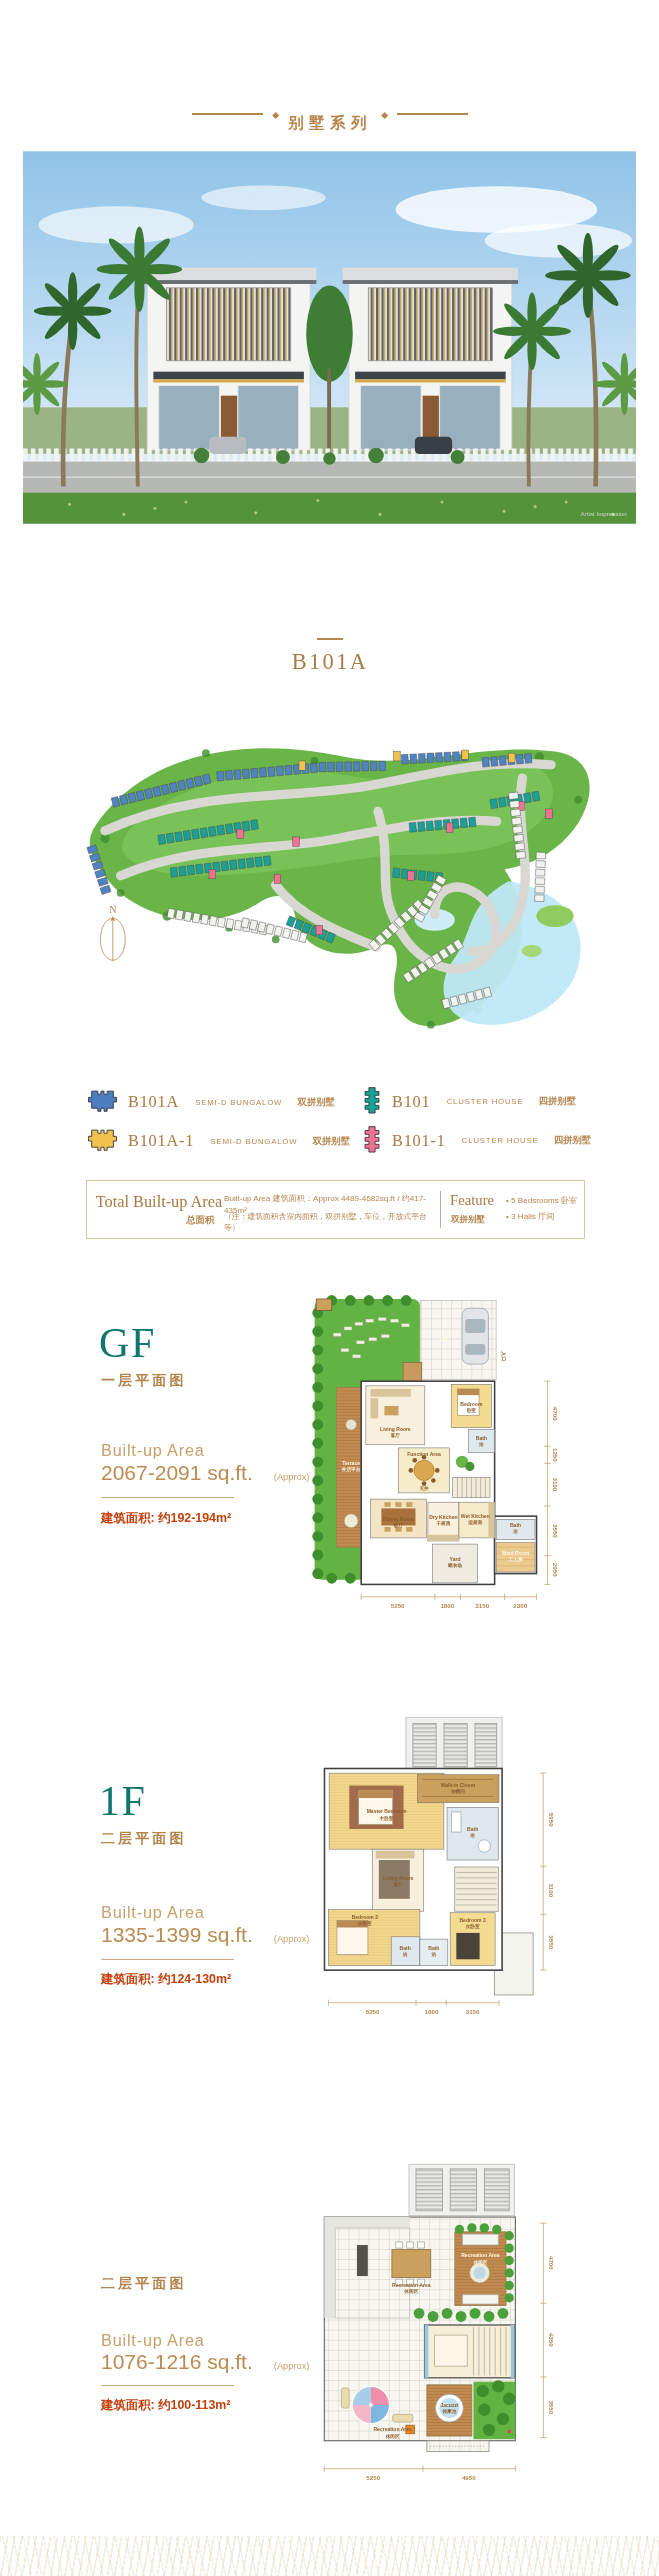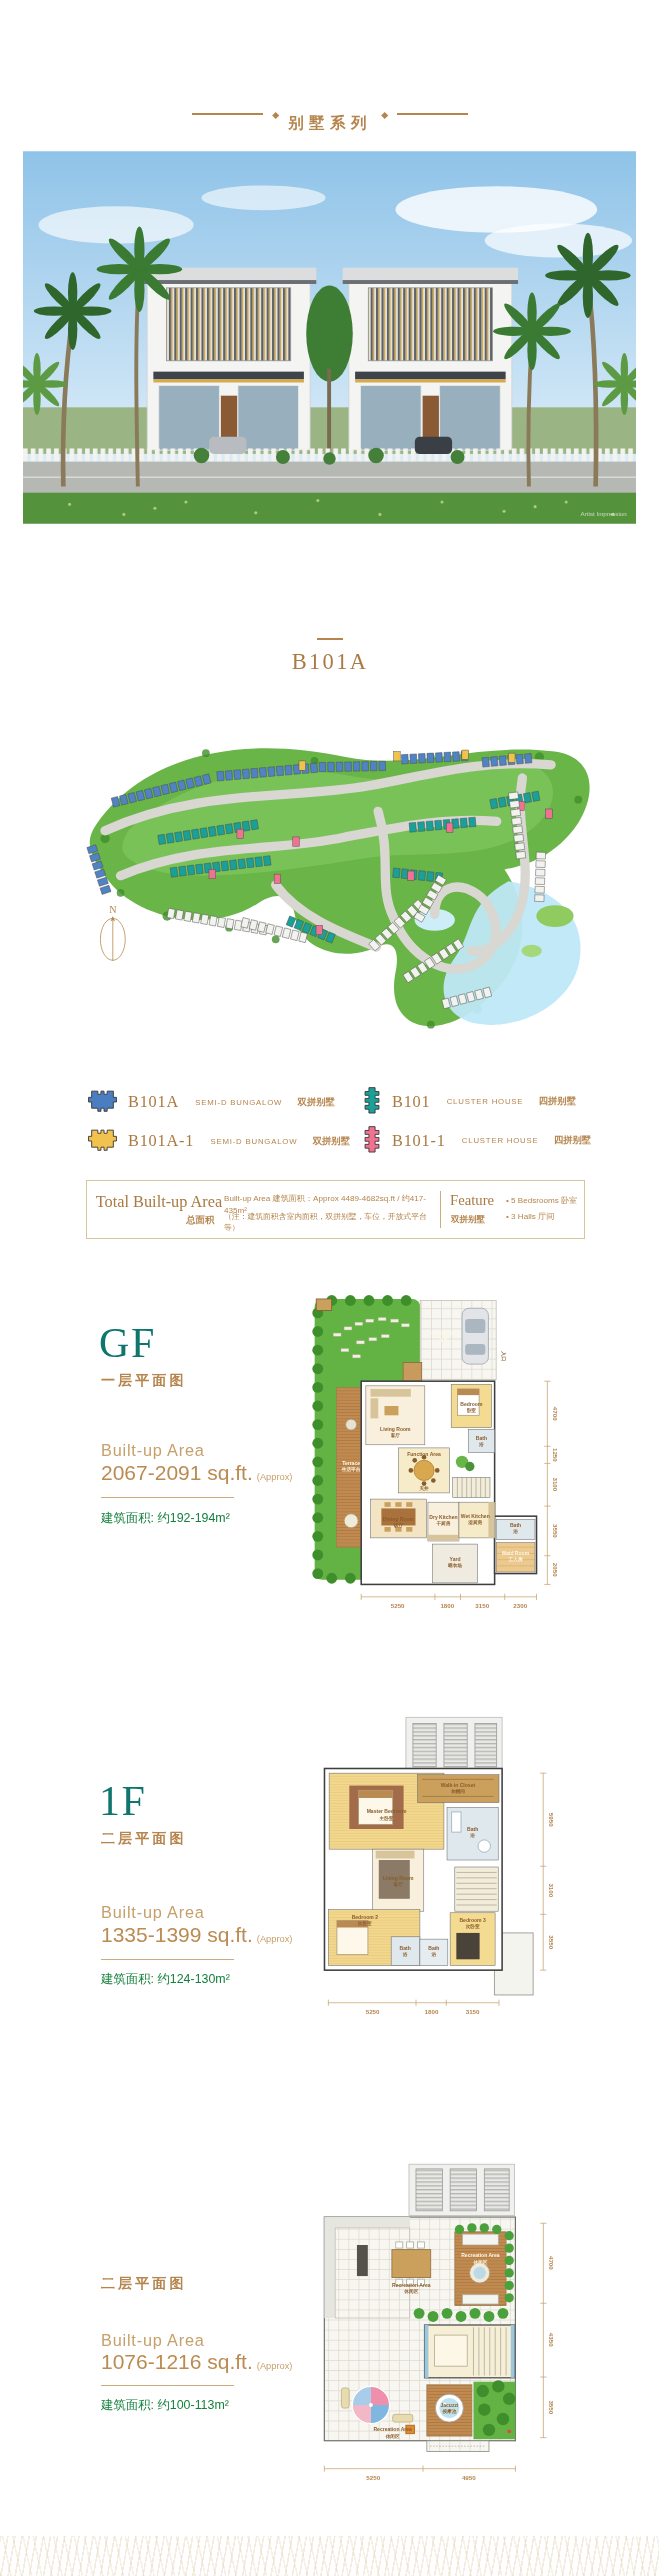--- a/index.html
+++ b/index.html
@@ -39,23 +39,23 @@
   .ib-featurecn{left:364px;top:33px;font-size:8.5px;font-weight:700;color:#b5854d}
   .ib-items{left:419px;top:12.4px;width:78px;font-size:8.1px;color:#b5854d;line-height:1.9}
   .ib-item::before{content:"•  ";color:#b5854d}
 
   
   .floor-big{font-size:42px;letter-spacing:1.6px;color:#0f766e}
   .floor-big2{font-size:29.5px;letter-spacing:1.6px;color:#aa7a42;line-height:1.08}
   .floor-cn{font-size:14px;font-weight:700;letter-spacing:3.1px;color:#b5854d}
   .area-label{font-size:16.3px;letter-spacing:0.8px;color:#c6a06b}
   .area-value{font-size:21px;color:#bb8b51}
-  .approx{font-size:9.3px;color:#c6a06b;margin-left:4px}
+  .approx{font-size:9.3px;color:#c6a06b;margin-left:21px}
   .tdiv{width:133px;height:0.8px;background:#cdab7c}
-  .area-cn{font-size:12.4px;font-weight:400;color:#15803d}
+  .area-cn{font-size:12.4px;font-weight:700;color:#c2410c}
 
   
   svg text{font-family:"Liberation Sans",sans-serif}
   .rl{font-size:6.5px;font-weight:700;fill:#8a5c2c;text-anchor:middle}
   .rlc{font-size:6px}
   .w{fill:#fff8e6}
   .dim{font-size:8px;font-weight:700;fill:#b5854d;text-anchor:middle}
   .dimline{stroke:#c9a570;stroke-width:1}
   .compass-n{font-family:"Liberation Serif",serif;font-size:13px;fill:#b5854d;text-anchor:middle}
   .wm{font-size:8px;fill:#ffffff;opacity:.65;text-anchor:end}

